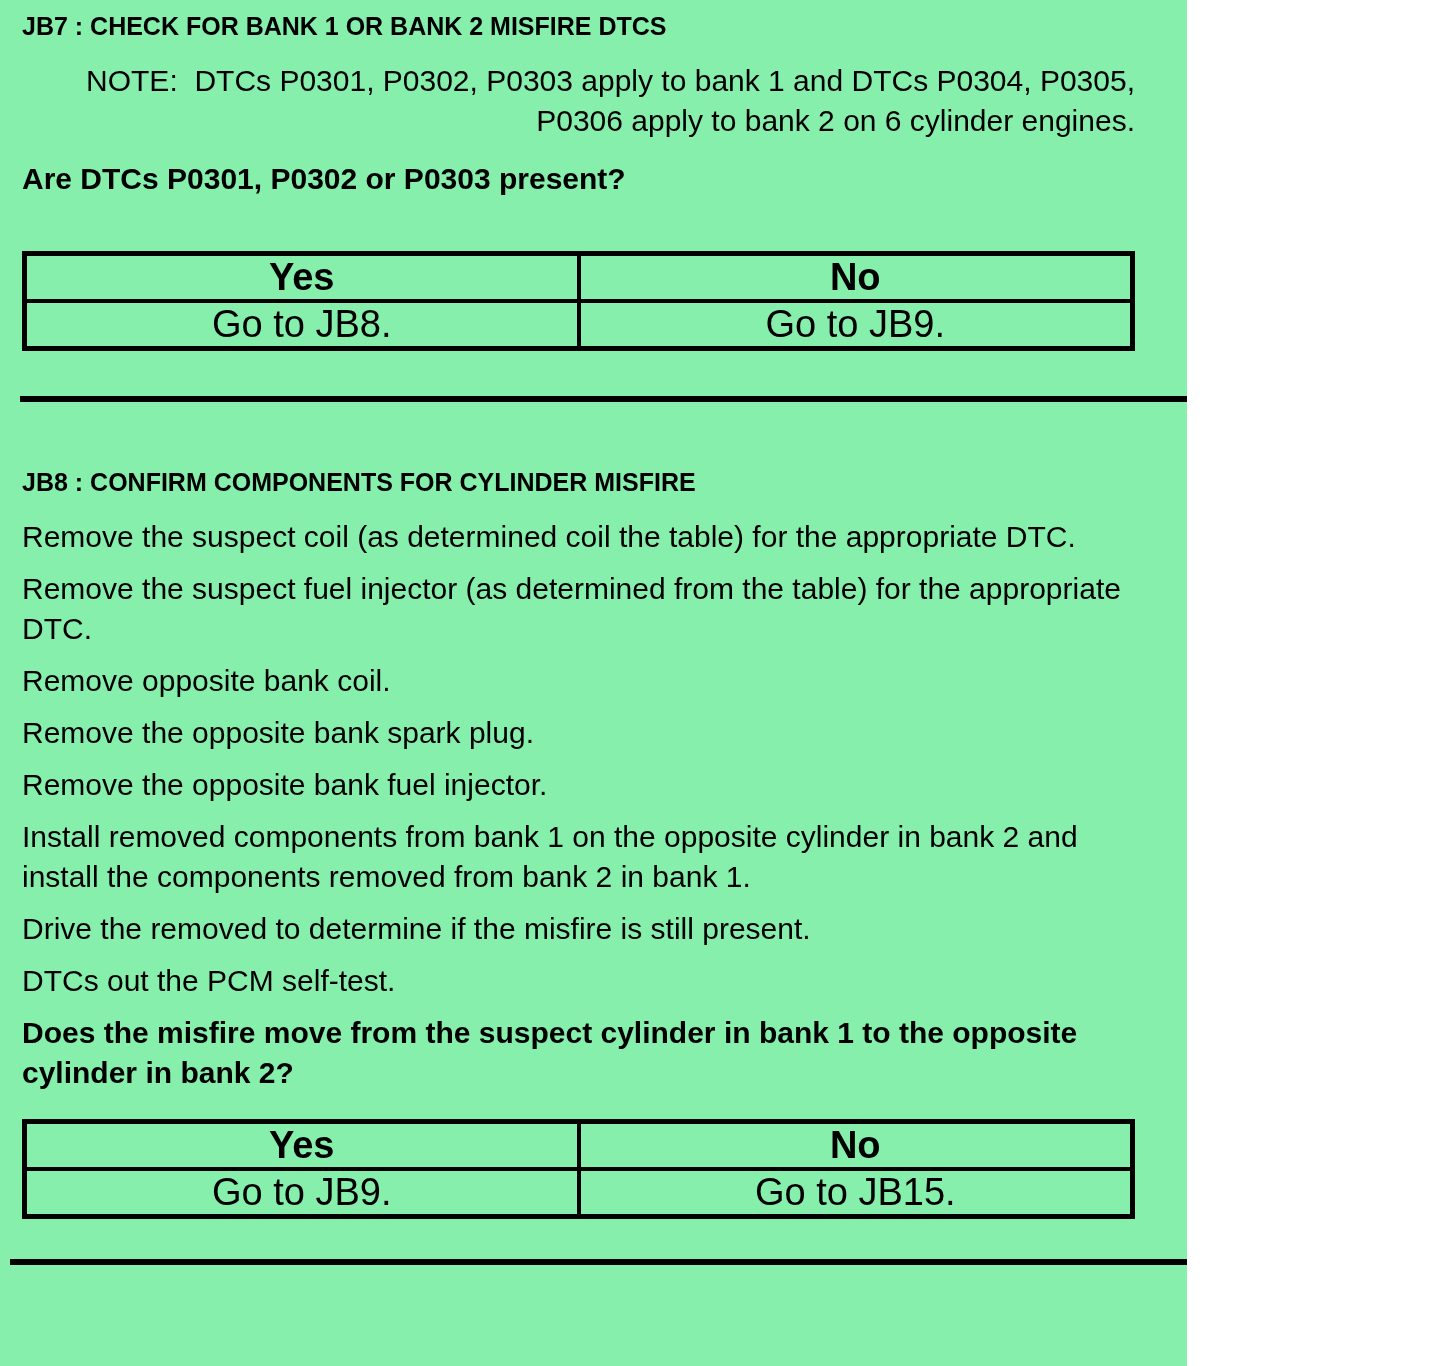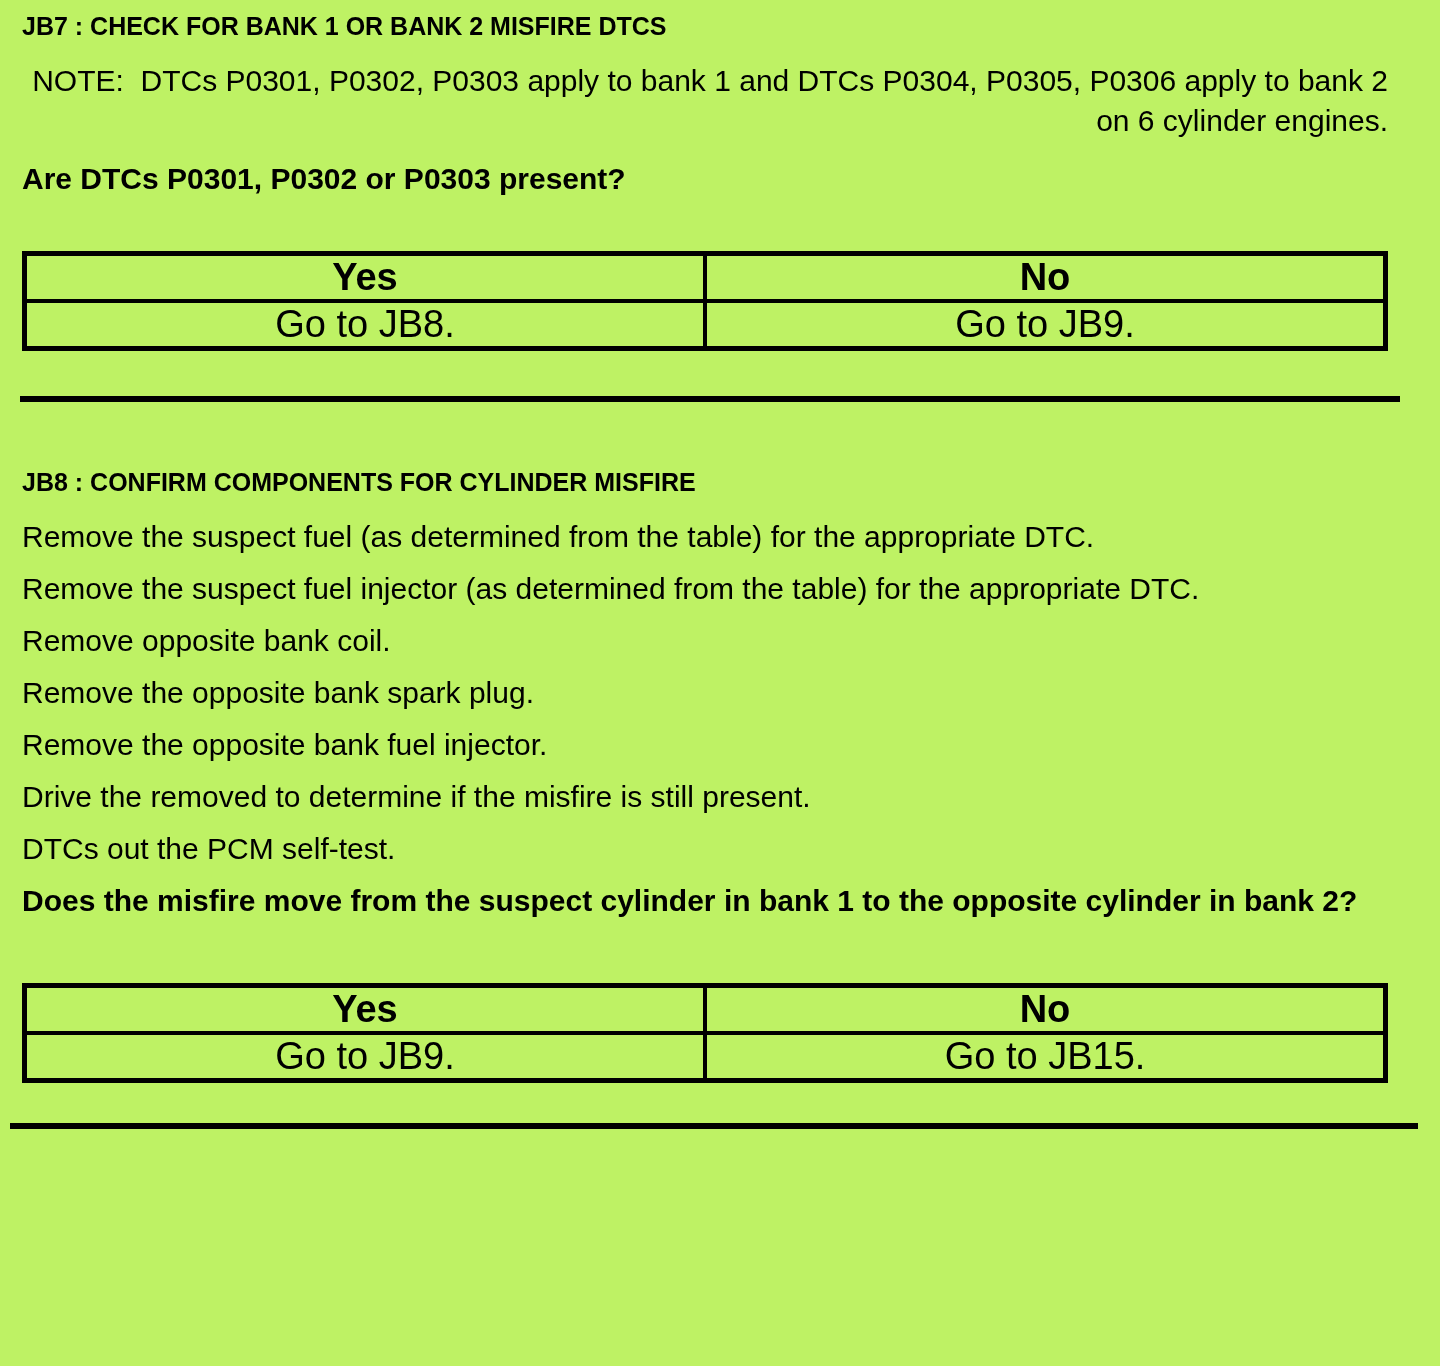--- a/index.html
+++ b/index.html
@@ -4,23 +4,23 @@
 <style>
   html, body {
     margin: 0;
     padding: 0;
     background: #ffffff;
     font-family: "Liberation Sans", sans-serif;
     color: #000000;
   }
   .page {
     position: relative;
-    width: 1440px;
+    width: 1187px;
     height: 1366px;
-    background: #bef264;
+    background: #86efac;
     box-sizing: border-box;
     padding: 13px 52px 0 22px;
     overflow: hidden;
   }
   .step-heading {
     font-size: 25px;
     font-weight: bold;
     line-height: 26px;
     margin: 0 0 22px 0;
   }
@@ -35,21 +35,21 @@
     margin-bottom: 18px;
     text-align: right;
   }
   .question-text {
     font-weight: bold;
   }
   .question-text.q1 {
     margin-bottom: 52px;
   }
   .question-text.q2 {
-    margin-bottom: 62px;
+    margin-bottom: 26px;
   }
   table.result-table {
     width: 100%;
     border-collapse: collapse;
     table-layout: fixed;
     margin: 0;
   }
   table.result-table th,
   table.result-table td {
     border: 4px solid #000000;
@@ -116,25 +116,26 @@
         </tr>
       </tbody>
     </table>
   </section>
 
   <hr class="section-divider divider-1">
 
   <section>
     <h2 class="step-heading jb8">JB8 : CONFIRM COMPONENTS FOR CYLINDER MISFIRE</h2>
 
-    <p class="body-text">Remove the suspect fuel (as determined from the table) for the appropriate DTC.</p>
+    <p class="body-text">Remove the suspect coil (as determined coil the table) for the appropriate DTC.</p>
     <p class="body-text">Remove the suspect fuel injector (as determined from the table) for the appropriate DTC.</p>
     <p class="body-text">Remove opposite bank coil.</p>
     <p class="body-text">Remove the opposite bank spark plug.</p>
     <p class="body-text">Remove the opposite bank fuel injector.</p>
+    <p class="body-text">Install removed components from bank 1 on the opposite cylinder in bank 2 and install the components removed from bank 2 in bank 1.</p>
     <p class="body-text">Drive the removed to determine if the misfire is still present.</p>
     <p class="body-text">DTCs out the PCM self-test.</p>
 
     <p class="body-text question-text q2">Does the misfire move from the suspect cylinder in bank 1 to the opposite cylinder in bank 2?</p>
 
     <table class="result-table t2">
       <tbody>
         <tr>
           <th>Yes</th>
           <th>No</th>

